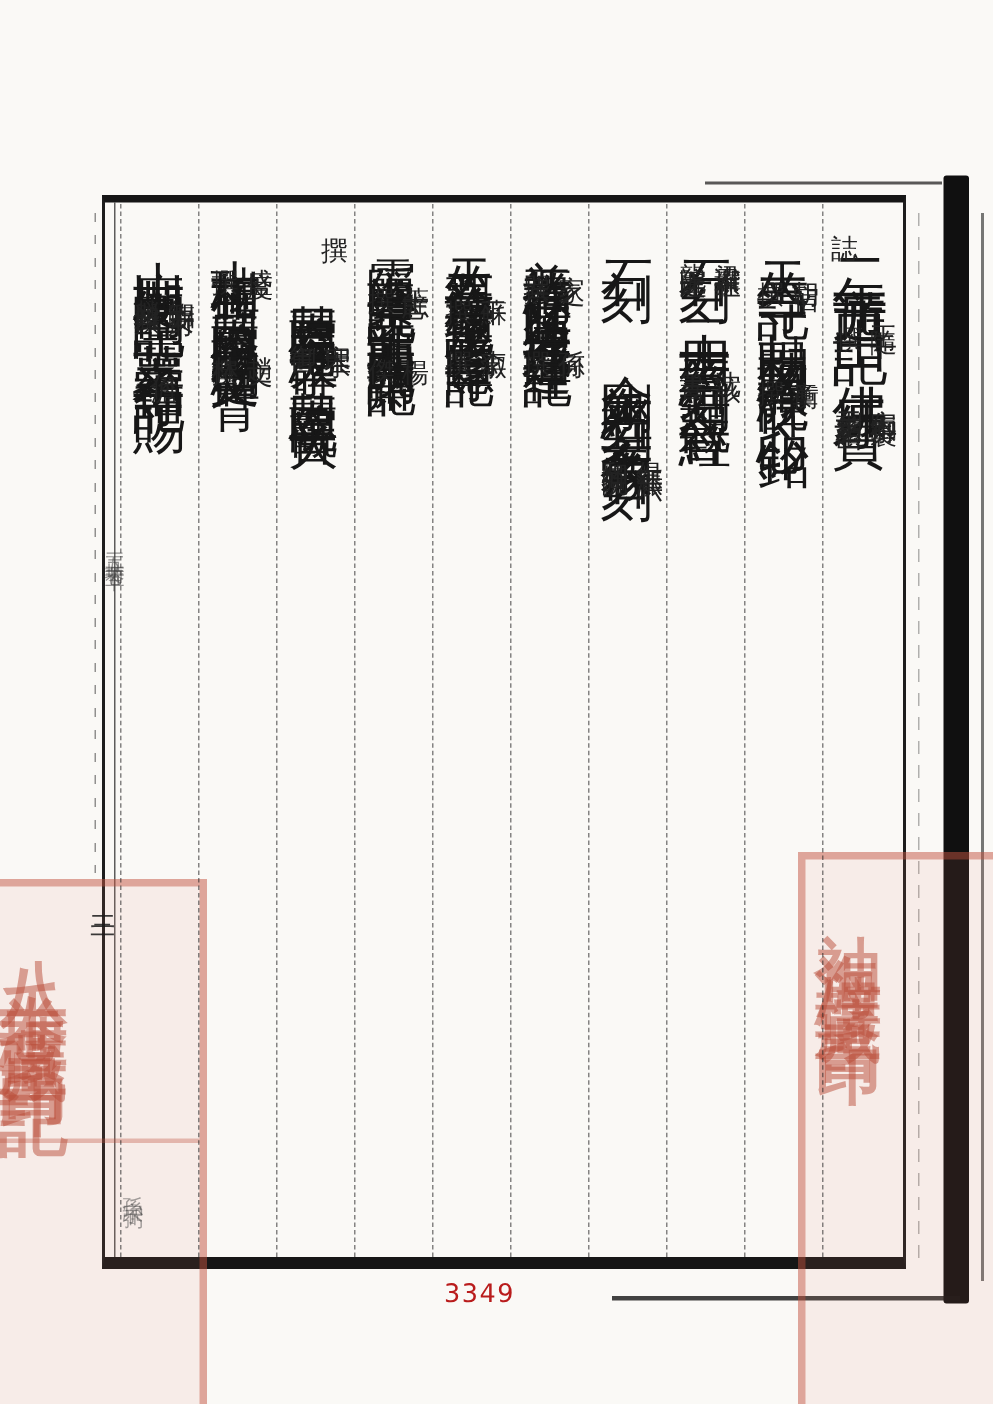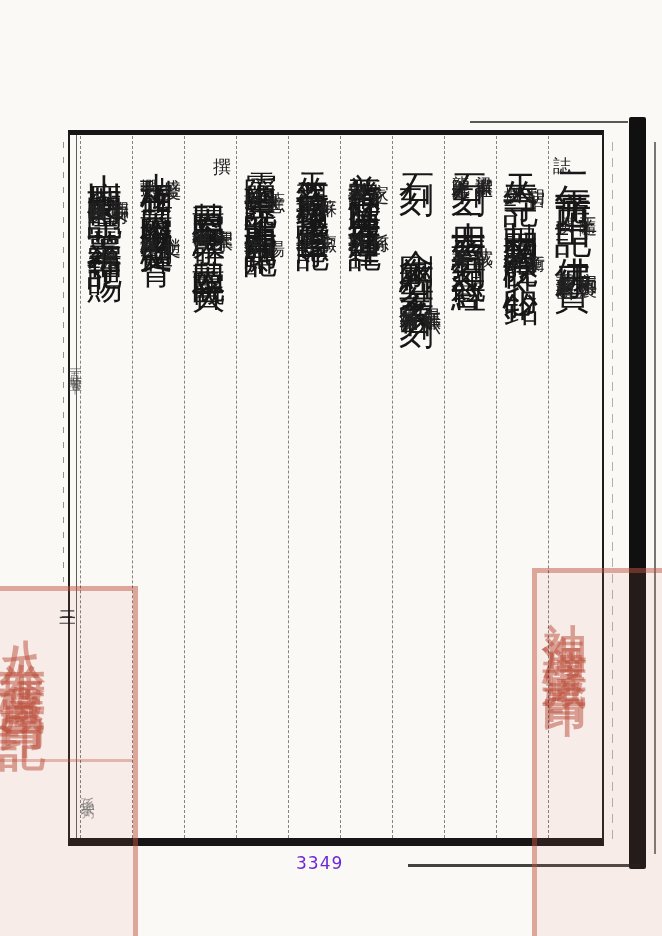--- a/index.html
+++ b/index.html
@@ -52,21 +52,21 @@
 
   
   .fold-text{position:absolute; left:66px; top:358px; writing-mode:vertical-rl;
     font-size:13px; letter-spacing:3px; color:rgba(60,60,60,.55); z-index:4;}
   .leaf-mark{position:absolute; left:57px; top:597px; writing-mode:vertical-rl;
     font-size:17px; letter-spacing:12px; color:rgba(25,25,25,.85); z-index:5;}
   .fold-name{position:absolute; left:79px; top:786px; writing-mode:vertical-rl;
     font-size:14px; letter-spacing:4px; color:rgba(70,70,70,.5); z-index:4;}
 
   .pagenum{position:absolute; left:296px; top:853px; font-family:"DejaVu Sans","Liberation Sans",sans-serif;
-    font-size:17px; letter-spacing:1px; color:#6d28d9; z-index:6;}
+    font-size:17px; letter-spacing:1px; color:#b91c1c; z-index:6;}
 
   
   .seal{position:absolute; box-sizing:border-box; z-index:1;
     border:5px solid rgba(190,80,60,.45); background:rgba(225,130,105,.10);}
   .seal-text{writing-mode:vertical-rl; font-weight:bold; color:rgba(185,75,55,.5); overflow:hidden;}
   .seal-left{left:-8px; top:586px; width:146px; height:372px;}
   .seal-left .seal-text{height:230px; margin-top:12px; font-size:46px; letter-spacing:12px; line-height:52px;}
   .seal-left .seal-div{position:absolute; left:0; top:168px; width:100%; height:3px; background:rgba(190,80,60,.35);}
   .seal-right{left:532px; top:568px; width:138px; height:380px;}
   .seal-right .seal-text{height:190px; margin-top:14px; font-size:44px; letter-spacing:14px; line-height:56px;}

